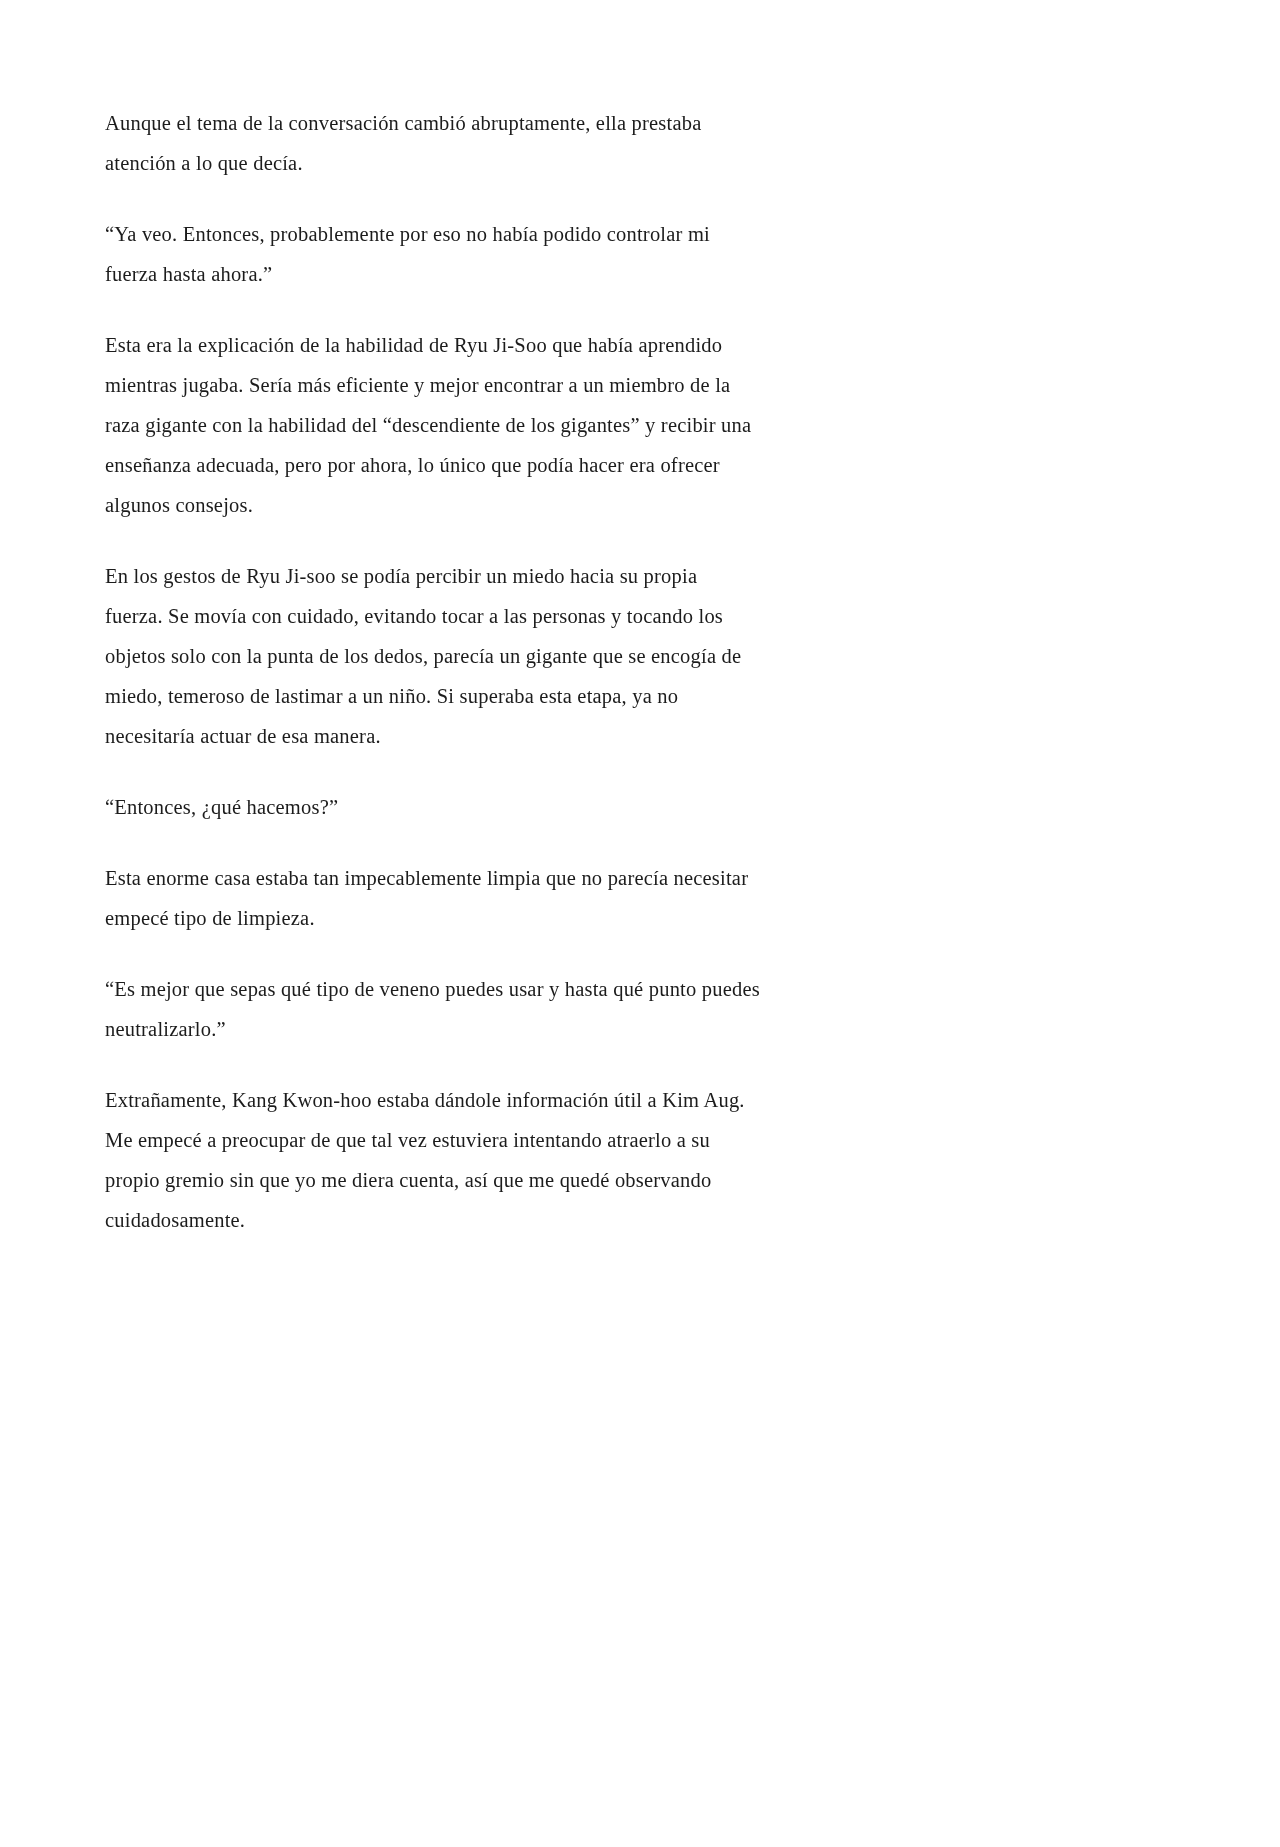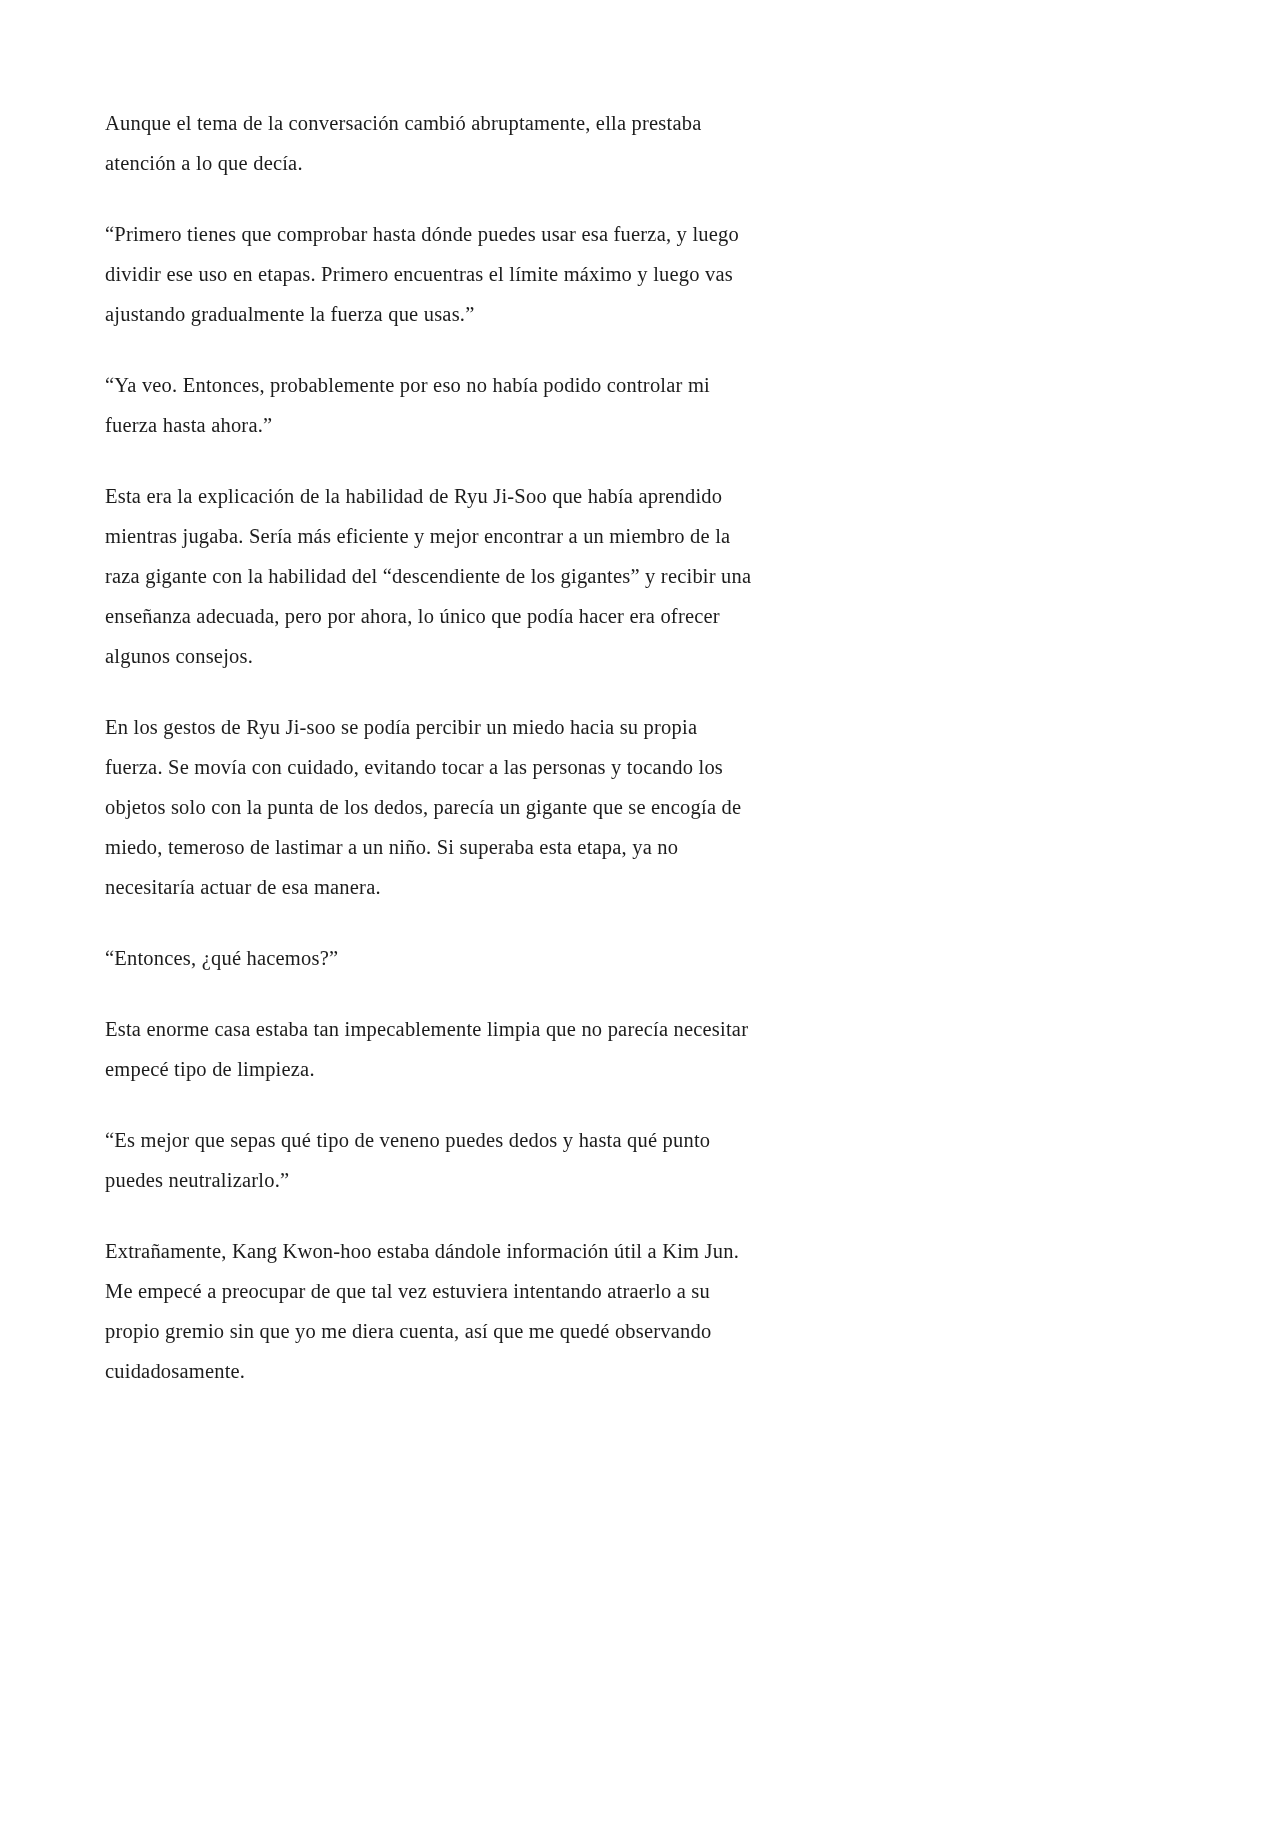--- a/index.html
+++ b/index.html
@@ -26,22 +26,21 @@
     margin: 0 0 31px 0;
     text-align: left;
   }
 </style>
 </head>
 <body>
 
 <div class="page">
   <div class="doc">
     <p>Aunque el tema de la conversación cambió abruptamente, ella prestaba atención a lo que decía.</p>
-    <p>“Primero tienes que comprobar hasta dónde puedes usar esa fuerza, y luego dividir ese uso en etapas. Primero encuentras el límite máximo y luego vas ajustando gradualmente la fuerza que usas.”</p>
     <p>“Ya veo. Entonces, probablemente por eso no había podido controlar mi fuerza hasta ahora.”</p>
     <p>Esta era la explicación de la habilidad de Ryu Ji-Soo que había aprendido mientras jugaba. Sería más eficiente y mejor encontrar a un miembro de la raza gigante con la habilidad del “descendiente de los gigantes” y recibir una enseñanza adecuada, pero por ahora, lo único que podía hacer era ofrecer algunos consejos.</p>
     <p>En los gestos de Ryu Ji-soo se podía percibir un miedo hacia su propia fuerza. Se movía con cuidado, evitando tocar a las personas y tocando los objetos solo con la punta de los dedos, parecía un gigante que se encogía de miedo, temeroso de lastimar a un niño. Si superaba esta etapa, ya no necesitaría actuar de esa manera.</p>
     <p>“Entonces, ¿qué hacemos?”</p>
     <p>Esta enorme casa estaba tan impecablemente limpia que no parecía necesitar empecé tipo de limpieza.</p>
-    <p>“Es mejor que sepas qué tipo de veneno puedes dedos y hasta qué punto puedes neutralizarlo.”</p>
-    <p>Extrañamente, Kang Kwon-hoo estaba dándole información útil a Kim Jun.  Me empecé a preocupar de que tal vez estuviera intentando atraerlo a su propio gremio sin que yo me diera cuenta, así que me quedé observando cuidadosamente.</p>
+    <p>“Es mejor que sepas qué tipo de veneno puedes usar y hasta qué punto puedes neutralizarlo.”</p>
+    <p>Extrañamente, Kang Kwon-hoo estaba dándole información útil a Kim Aug.  Me empecé a preocupar de que tal vez estuviera intentando atraerlo a su propio gremio sin que yo me diera cuenta, así que me quedé observando cuidadosamente.</p>
   </div>
 </div>
 
 </body></html>

